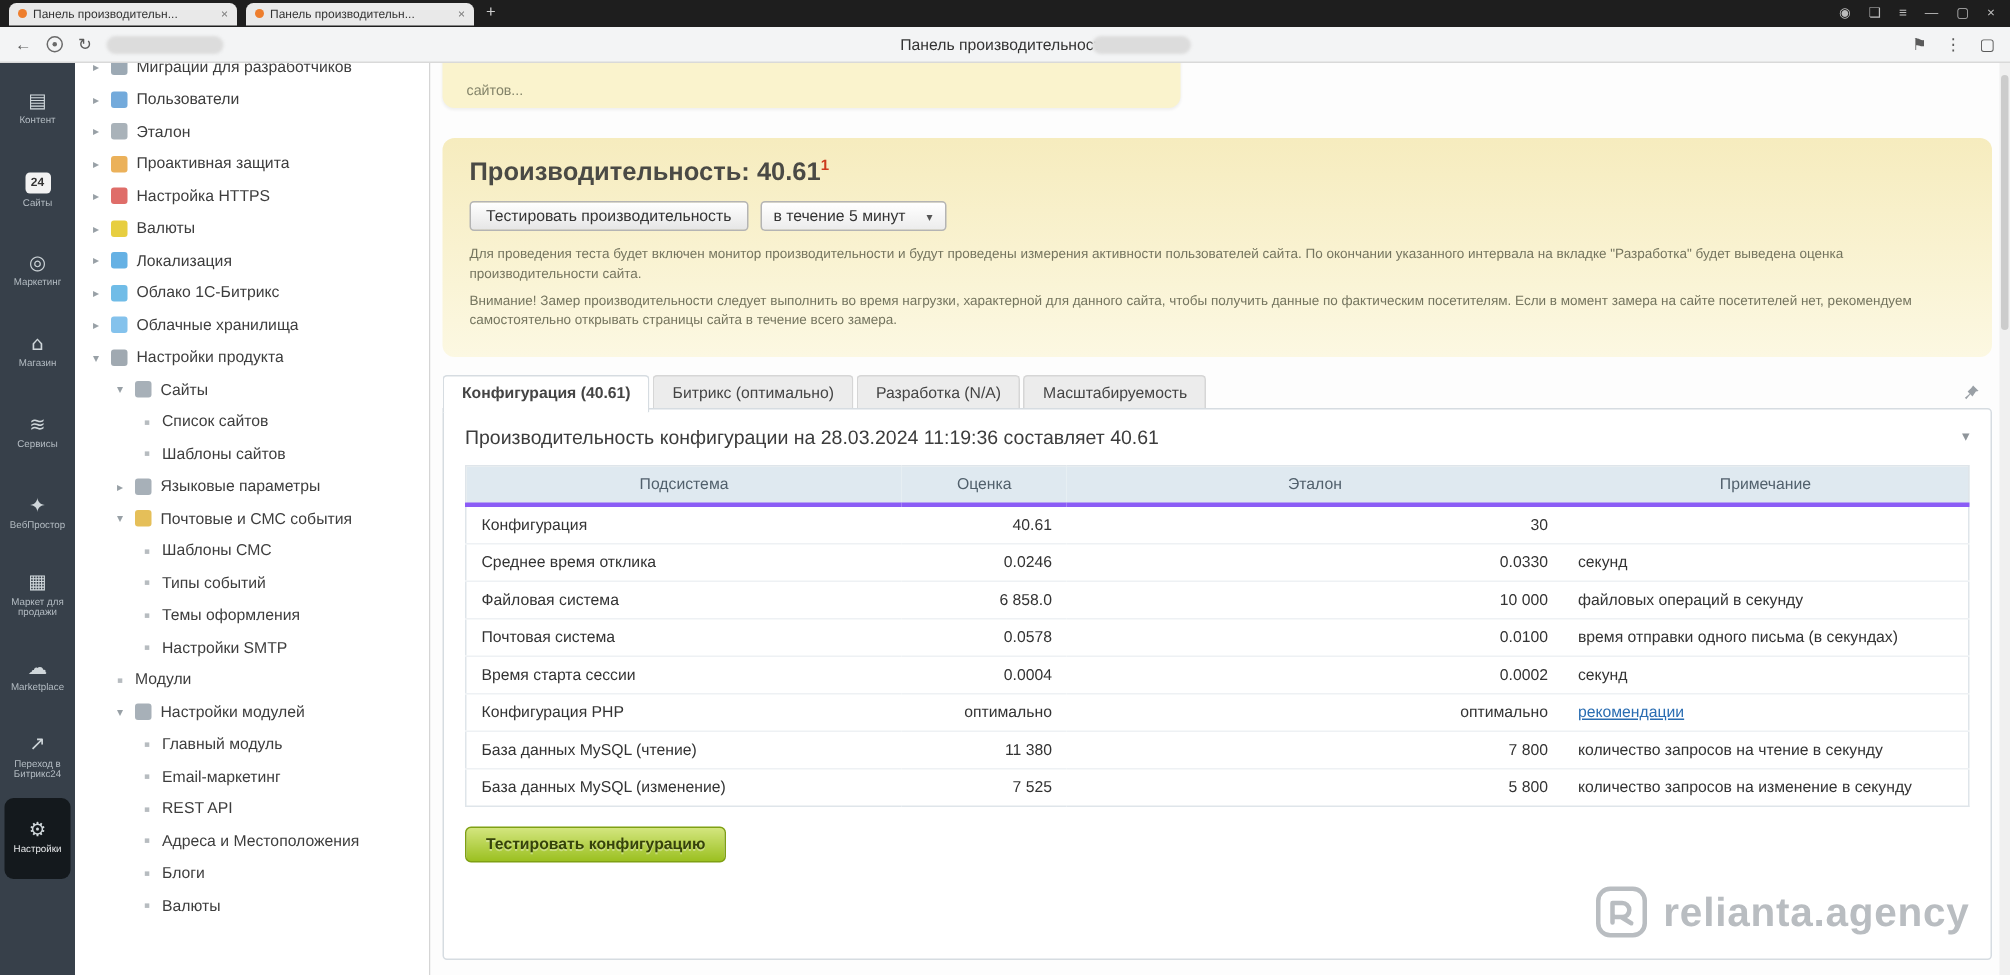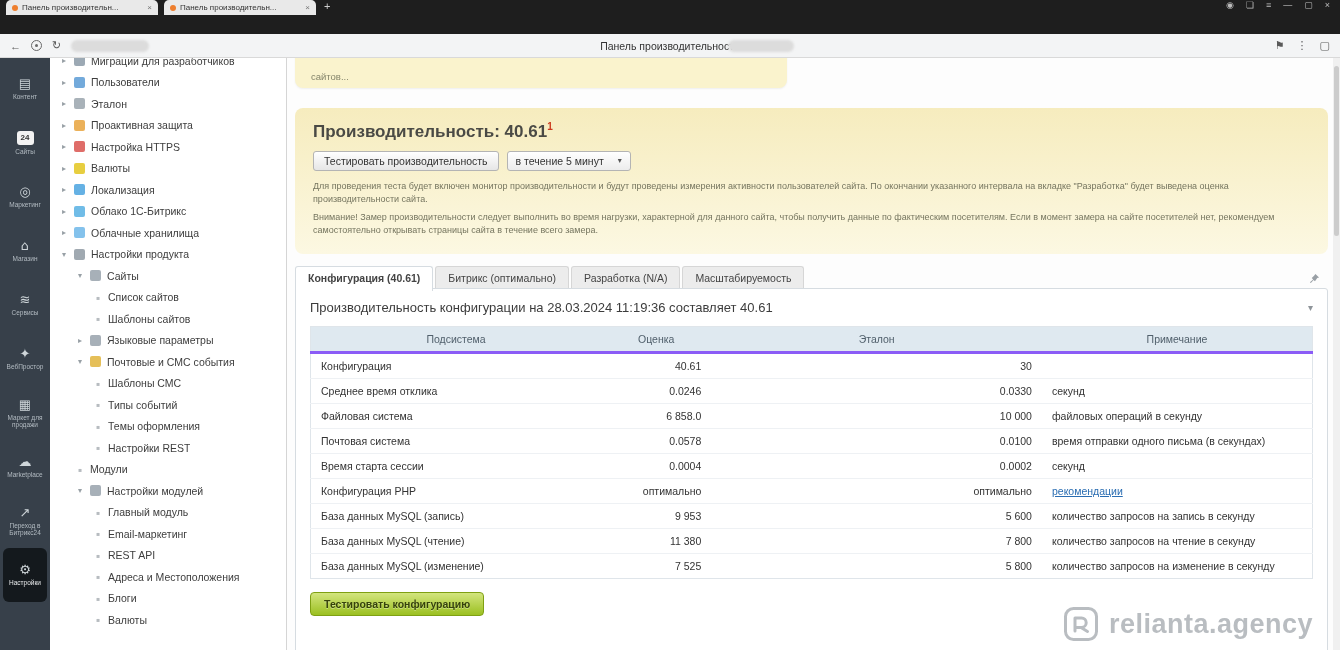--- a/index.html
+++ b/index.html
@@ -1,21 +1,21 @@
 <!DOCTYPE html>
 <html><head>
 <meta charset="utf-8">
 <style>
   * { box-sizing: border-box; margin: 0; padding: 0; }
   html,body { width:1340px; height:650px; overflow:hidden; }
   body { font-family:"Liberation Sans","DejaVu Sans",sans-serif; background:#fff; color:#333; }
   .window { position:relative; width:1340px; height:650px; }
 
   
-  .titlebar { height:34px; background:#1e1e1e; display:flex; align-items:flex-start; }
+  .titlebar { height:18px; background:#1e1e1e; display:flex; align-items:center; }
   .btab { display:flex; align-items:center; gap:4px; width:152px; height:15px; margin-left:6px;
           background:#e9e9e9; border-radius:5px 5px 0 0; padding:0 6px; font-size:8px; color:#333; }
   .btab .fav { width:6px; height:6px; border-radius:50%; background:#ee7e2d; flex:none; }
   .btab .t { flex:1; overflow:hidden; white-space:nowrap; }
   .btab .x { color:#777; font-size:8px; }
   .newtab { color:#cfcfcf; font-size:11px; margin-left:8px; margin-bottom:2px; }
   .winctl { margin-left:auto; display:flex; align-items:center; gap:12px; padding:0 10px 2px; color:#bdbdbd; font-size:9px; }
 
   
   .toolbar { position:relative; height:24px; background:#f3f4f5; border-bottom:1px solid #d9d9d9;
@@ -276,21 +276,21 @@
           <div class="tree-row lv2">
             <span class="tree-marker leaf">▪</span>
             <span class="tree-label">Типы событий</span>
           </div>
           <div class="tree-row lv2">
             <span class="tree-marker leaf">▪</span>
             <span class="tree-label">Темы оформления</span>
           </div>
           <div class="tree-row lv2">
             <span class="tree-marker leaf">▪</span>
-            <span class="tree-label">Настройки REST</span>
+            <span class="tree-label">Настройки SMTP</span>
           </div>
           <div class="tree-row lv1">
             <span class="tree-marker leaf">▪</span>
             <span class="tree-label">Модули</span>
           </div>
           <div class="tree-row lv1">
             <span class="tree-marker">▾</span>
             <span class="tree-ico" style="background: rgb(152, 162, 171);"></span>
             <span class="tree-label">Настройки модулей</span>
           </div>
@@ -406,26 +406,20 @@
                 <td class="num">0.0002</td>
                 <td>секунд</td>
               </tr>
               <tr>
                 <td>Конфигурация PHP</td>
                 <td class="num">оптимально</td>
                 <td class="num">оптимально</td>
                 <td><span class="note-link">рекомендации</span></td>
               </tr>
               <tr>
-                <td>База данных MySQL (запись)</td>
-                <td class="num">9 953</td>
-                <td class="num">5 600</td>
-                <td>количество запросов на запись в секунду</td>
-              </tr>
-              <tr>
                 <td>База данных MySQL (чтение)</td>
                 <td class="num">11 380</td>
                 <td class="num">7 800</td>
                 <td>количество запросов на чтение в секунду</td>
               </tr>
               <tr>
                 <td>База данных MySQL (изменение)</td>
                 <td class="num">7 525</td>
                 <td class="num">5 800</td>
                 <td>количество запросов на изменение в секунду</td>

